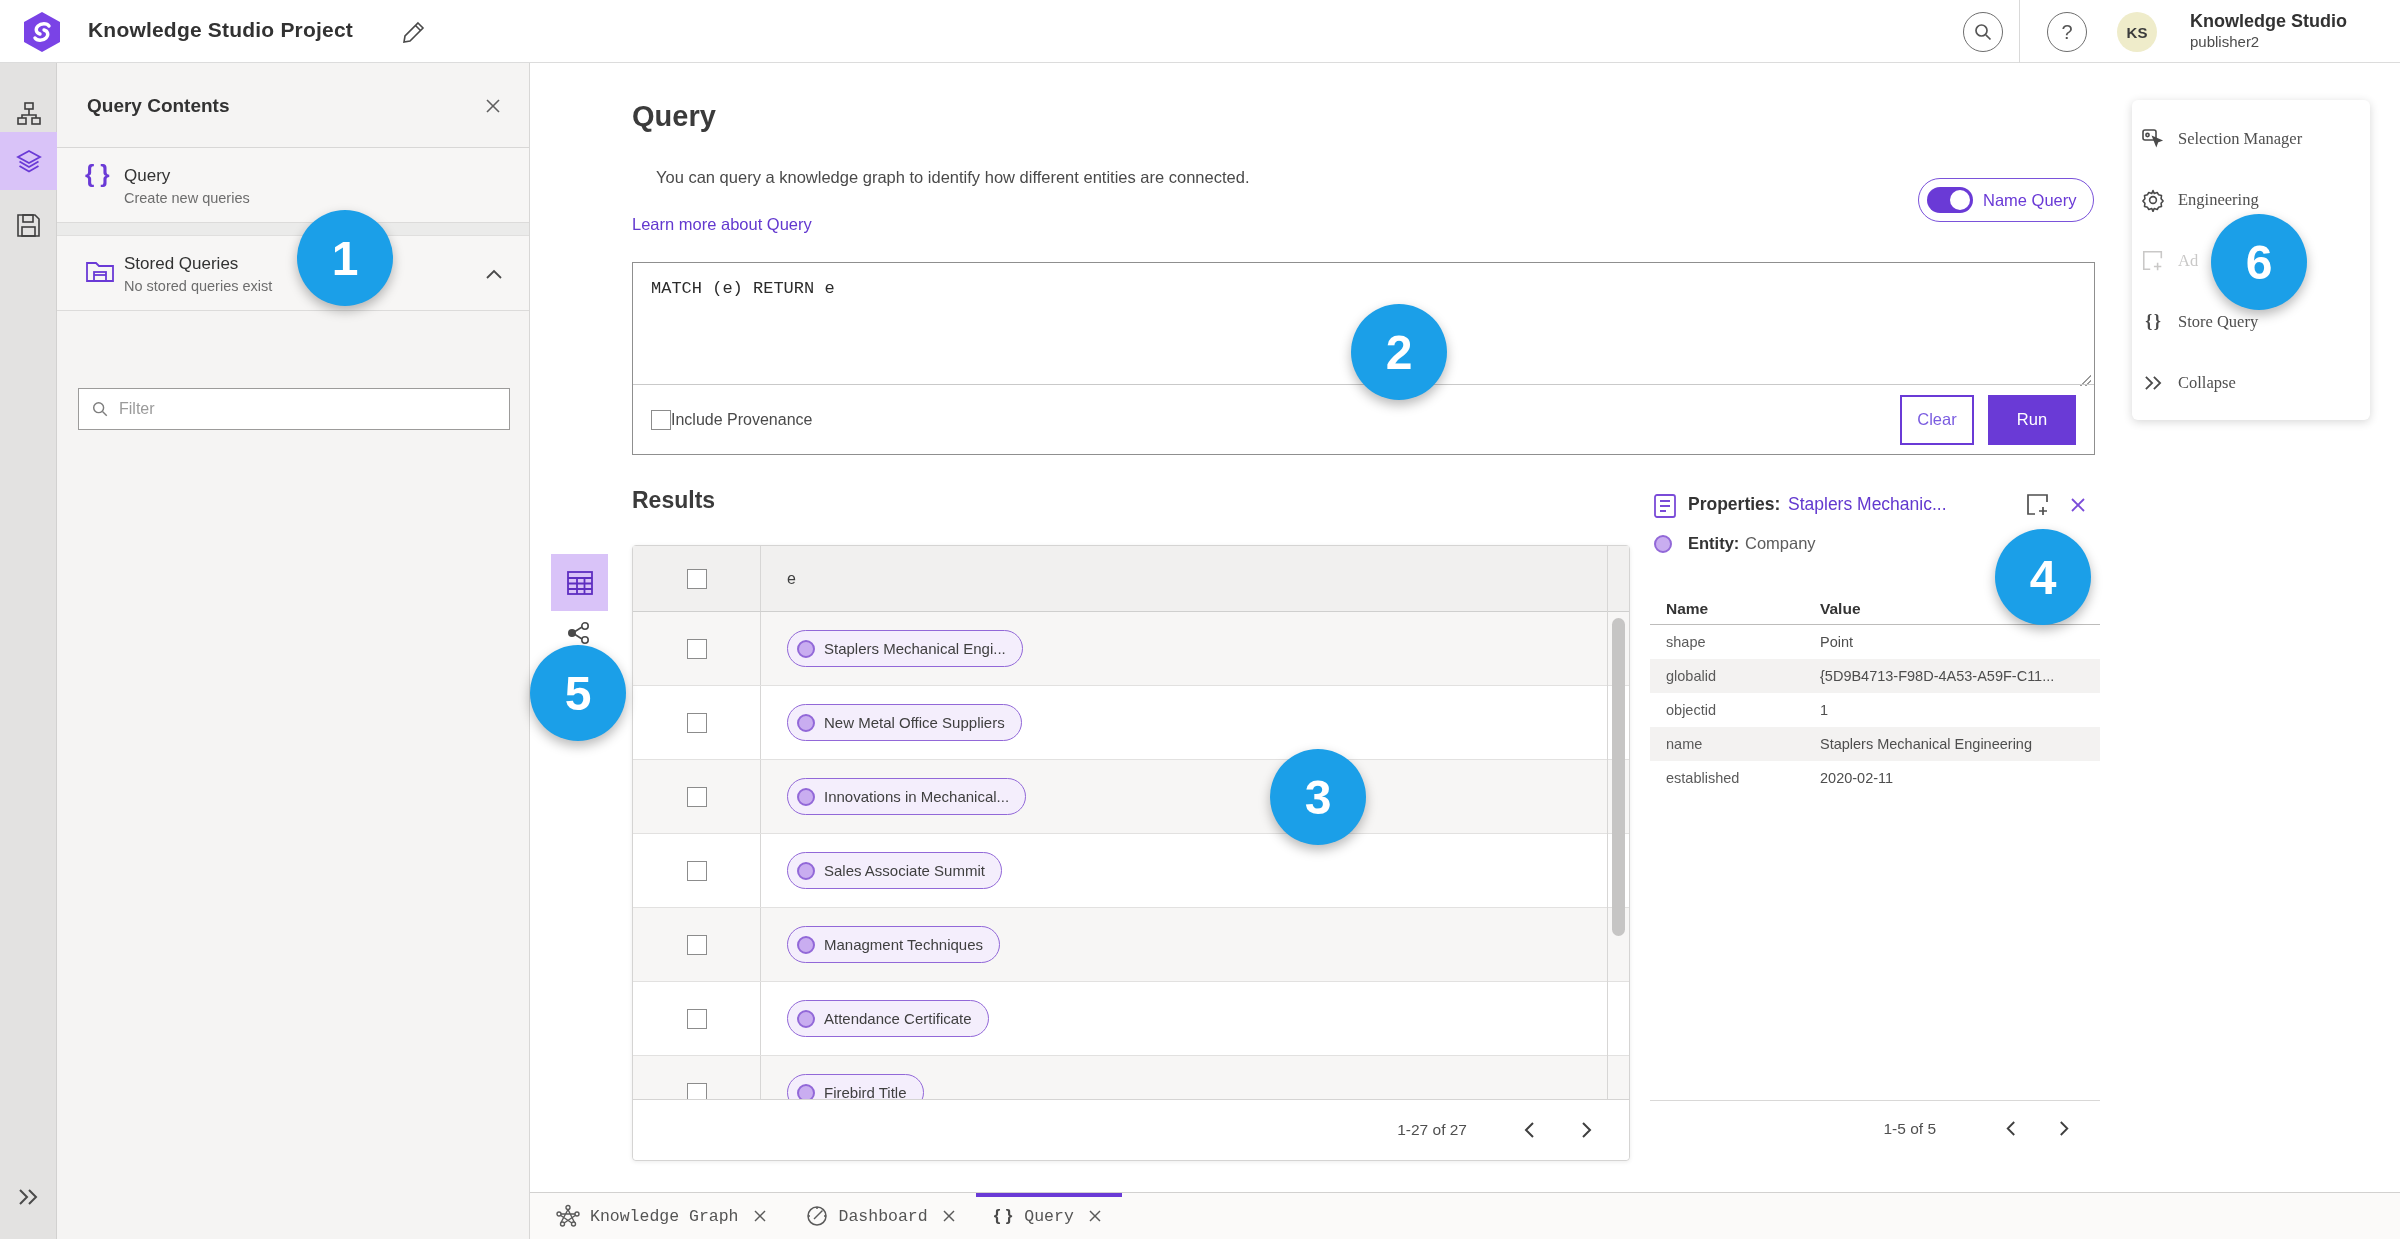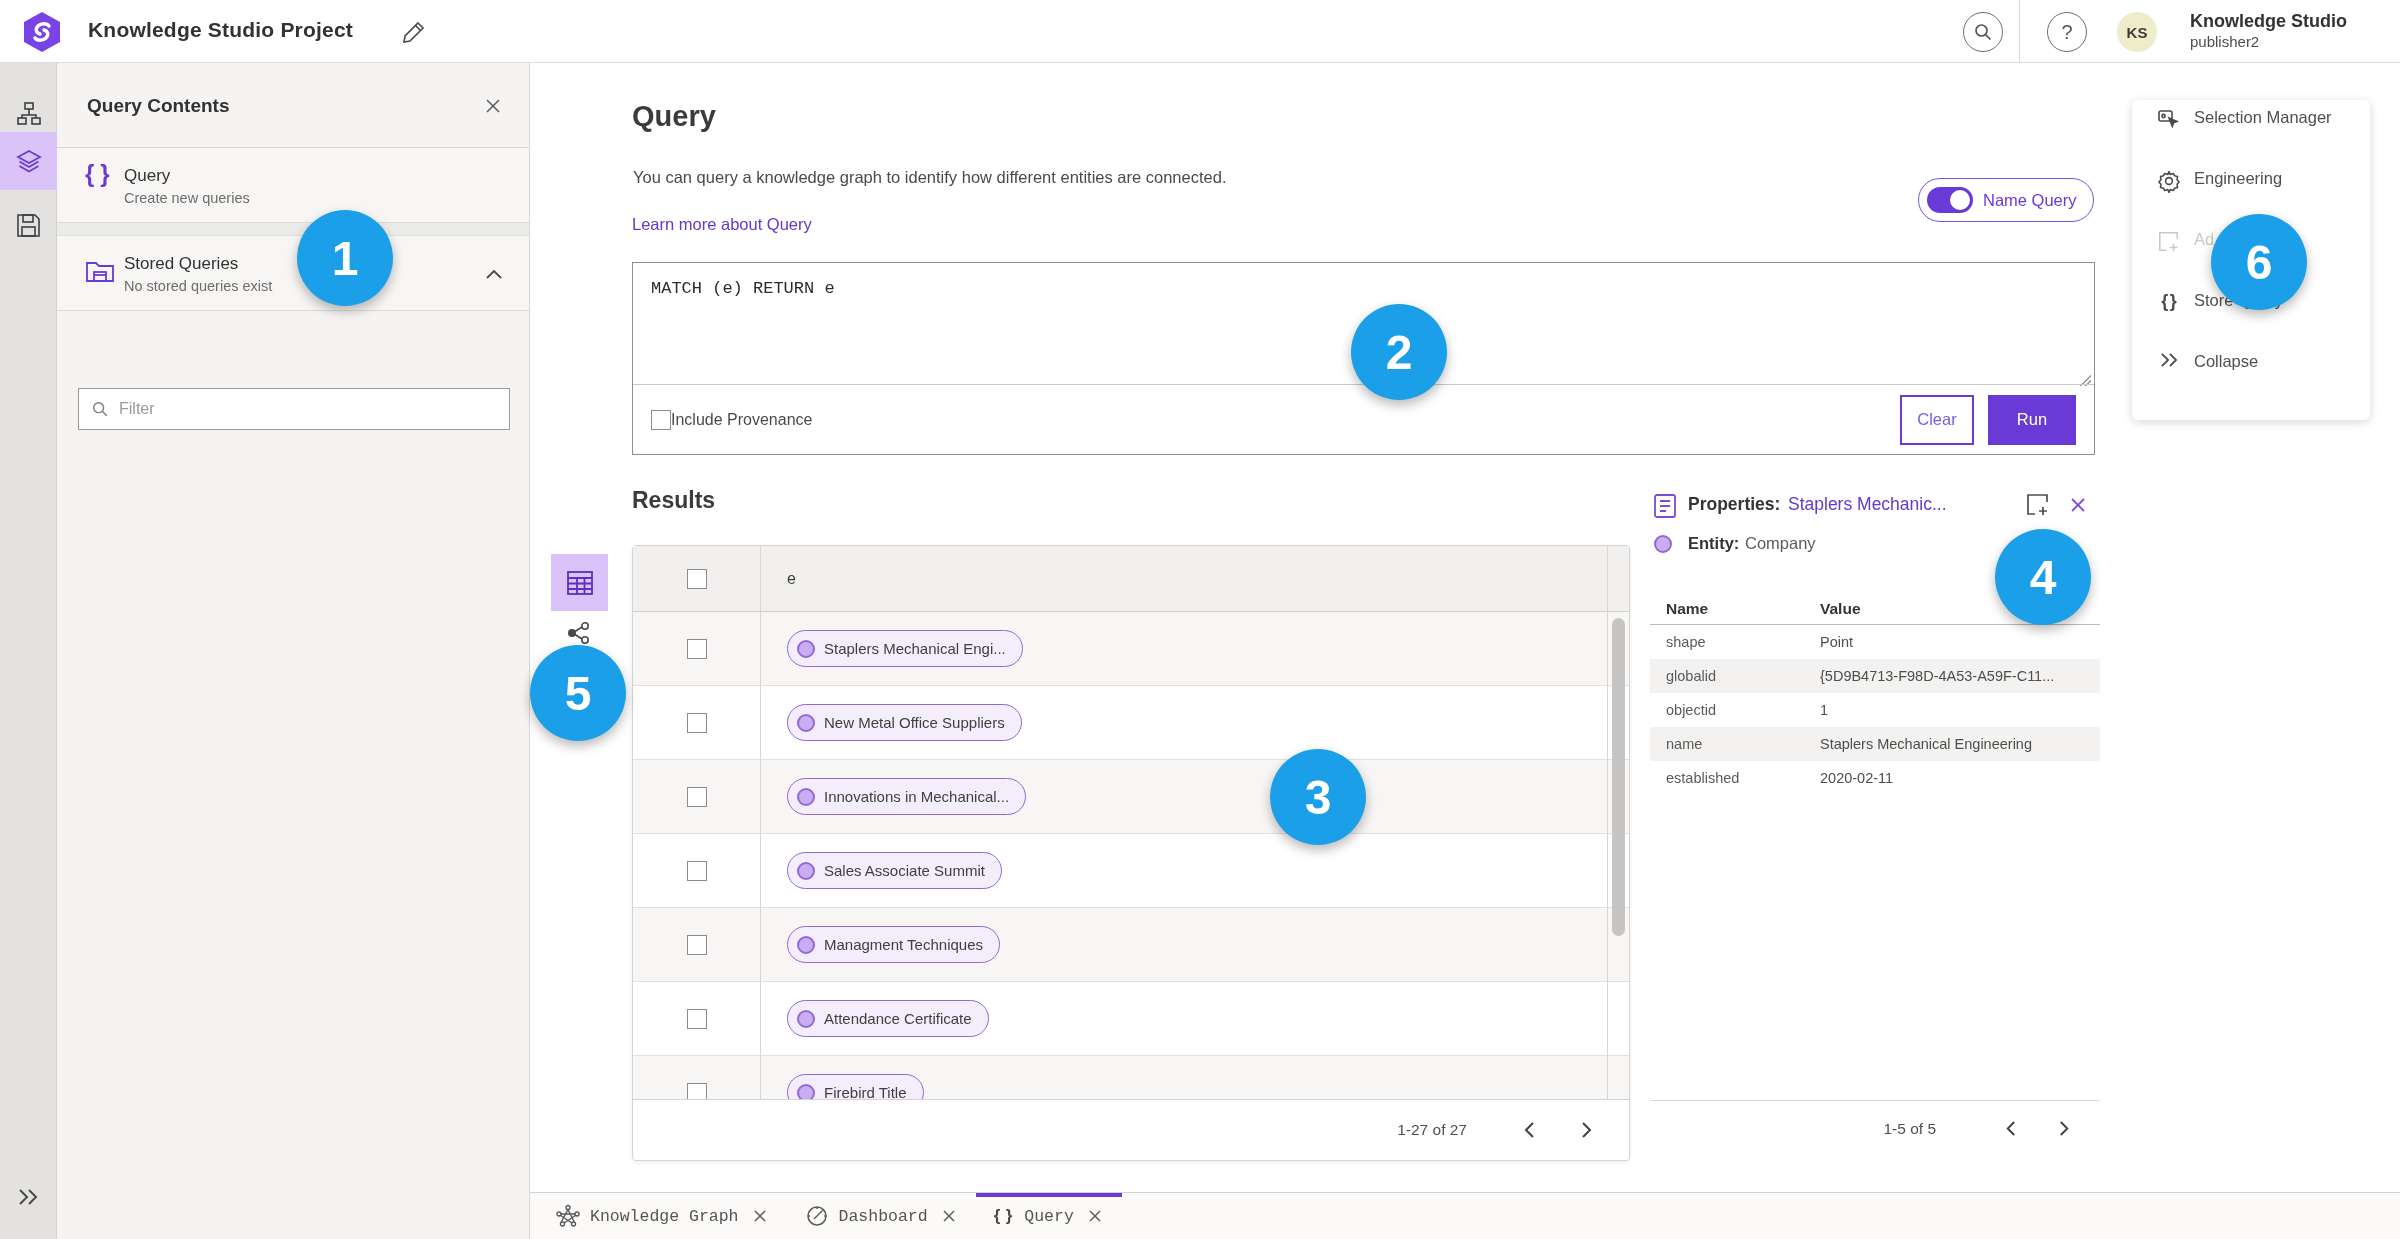--- a/index.html
+++ b/index.html
@@ -48,21 +48,21 @@
   #gap-band { height:13px; background:#eceBea; background:#ebebea; border-bottom:1px solid #e0dfde; }
   .p-chevron { position:absolute; right:26px; top:32px; }
   #filter-wrap { position:absolute; left:21px; top:325px; width:432px; height:42px; background:#ffffff;
     border:1px solid #9c9b9a; display:flex; align-items:center; padding:0 12px; }
   #filter-input { border:none; outline:none; flex:1; font-size:16px; font-family:"Liberation Sans",sans-serif; color:#333; margin-left:10px; background:transparent; }
   #filter-input::placeholder { color:#9a9a9a; }
   .braces { font-size:24px; font-weight:700; color:#6a3ad6; letter-spacing:2px; }
 
   
   #q-heading { position:absolute; left:632px; top:100px; font-size:29px; font-weight:700; color:#3b3b3b; }
-  #q-desc { position:absolute; left:633px; top:168px; font-size:16.5px; color:#4a4a4a; }
+  #q-desc { position:absolute; left:656px; top:168px; font-size:16.5px; color:#4a4a4a; }
   #q-link { position:absolute; left:632px; top:215px; font-size:16.5px; color:#6339cf; cursor:pointer; }
   #show-query { position:absolute; left:1918px; top:178px; width:176px; height:44px; border:1.5px solid #7a52da;
     border-radius:24px; background:#fff; display:flex; align-items:center; padding:0 14px 0 8px; cursor:pointer; }
   #sq-track { width:46px; height:26px; background:#6a3ad6; border-radius:14px; position:relative; }
   #sq-knob { position:absolute; right:3px; top:3px; width:20px; height:20px; background:#fff; border-radius:50%; }
   #sq-label { margin-left:10px; font-size:16.5px; color:#6a3ad6; }
 
   #query-box { position:absolute; left:632px; top:262px; width:1463px; height:193px; border:1px solid #8f8f8f; background:#fff; }
   #query-text { display:block; width:100%; height:122px; border:none; outline:none; resize:none;
     font-family:"Liberation Mono", monospace; font-size:17px; color:#2b2b2b; padding:16px 18px; background:transparent; }
@@ -126,21 +126,21 @@
   .prow .pval { color:#4e4e4e; white-space:nowrap; overflow:hidden; }
   .prow.alt { background:#f3f2f1; }
   #props-pag { position:absolute; left:1650px; top:1100px; width:450px; height:56px; border-top:1px solid #d9d8d7;
     display:flex; align-items:center; justify-content:flex-end; padding-right:16px; }
   #props-pag .pag-text { margin-right:40px; }
   #props-pag .pag-btn { margin-left:14px; }
 
   
   #actions-card { position:absolute; left:2132px; top:100px; width:238px; height:320px; background:#fff;
     border-radius:6px; box-shadow:0 2px 10px rgba(0,0,0,.16); padding-top:8px; }
-  .act-item { height:61px; display:flex; padding-left:24px; cursor:pointer; }
+  .act-item { height:61px; display:flex; align-items:center; padding-left:8px; cursor:pointer;font-family:Liberation Serif, serif; }
   .act-item .a-icon { width:26px; display:flex; justify-content:center; }
   .act-item .a-label { margin-left:12px; font-size:16.5px; color:#4f4f4f; }
   .act-item.disabled { cursor:default; }
   .act-item.disabled .a-label { color:#c9c8c7; }
 
   
   #tabbar { position:absolute; left:530px; top:1192px; width:1870px; height:47px; background:#fbfaf9;
     border-top:1px solid #d2d1d0; display:flex; align-items:stretch; padding-left:8px; }
   .tab { display:flex; align-items:center; padding:0 18px; cursor:pointer; position:relative; }
   .tab .t-label { margin-left:10px; font-size:16.5px; color:#545454;font-family:Liberation Mono, monospace; }

